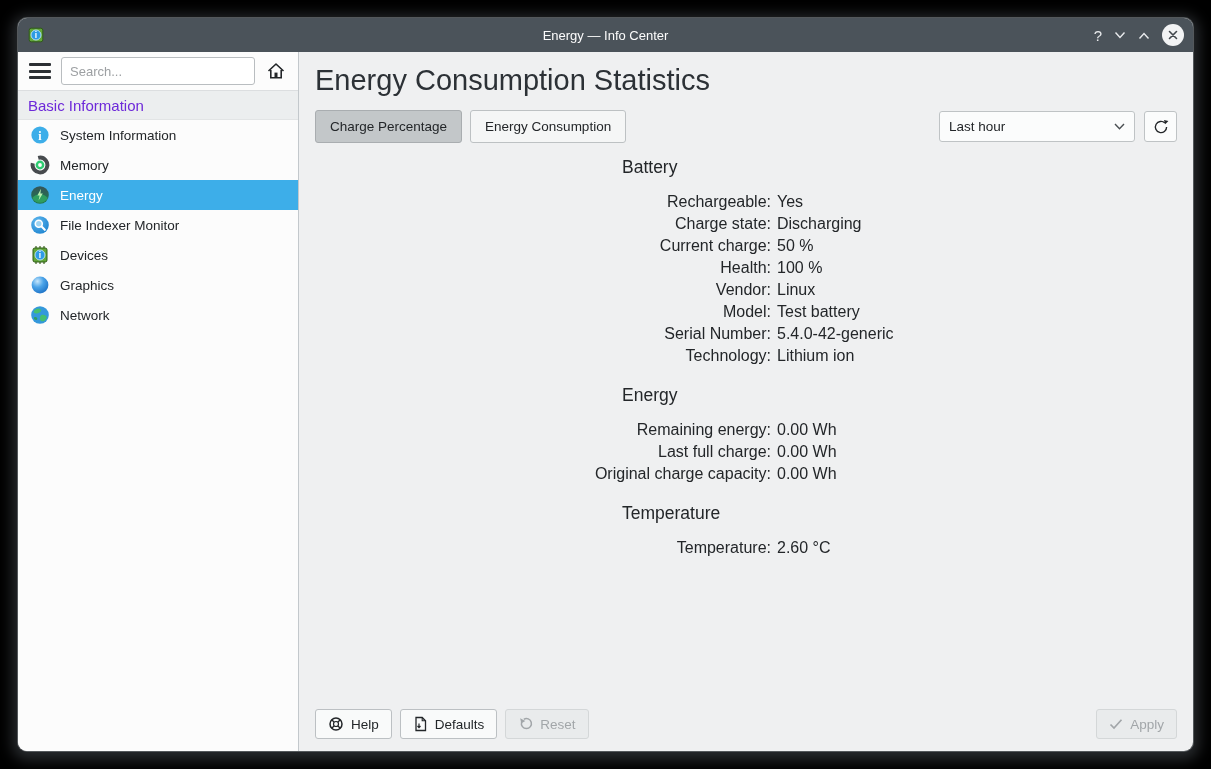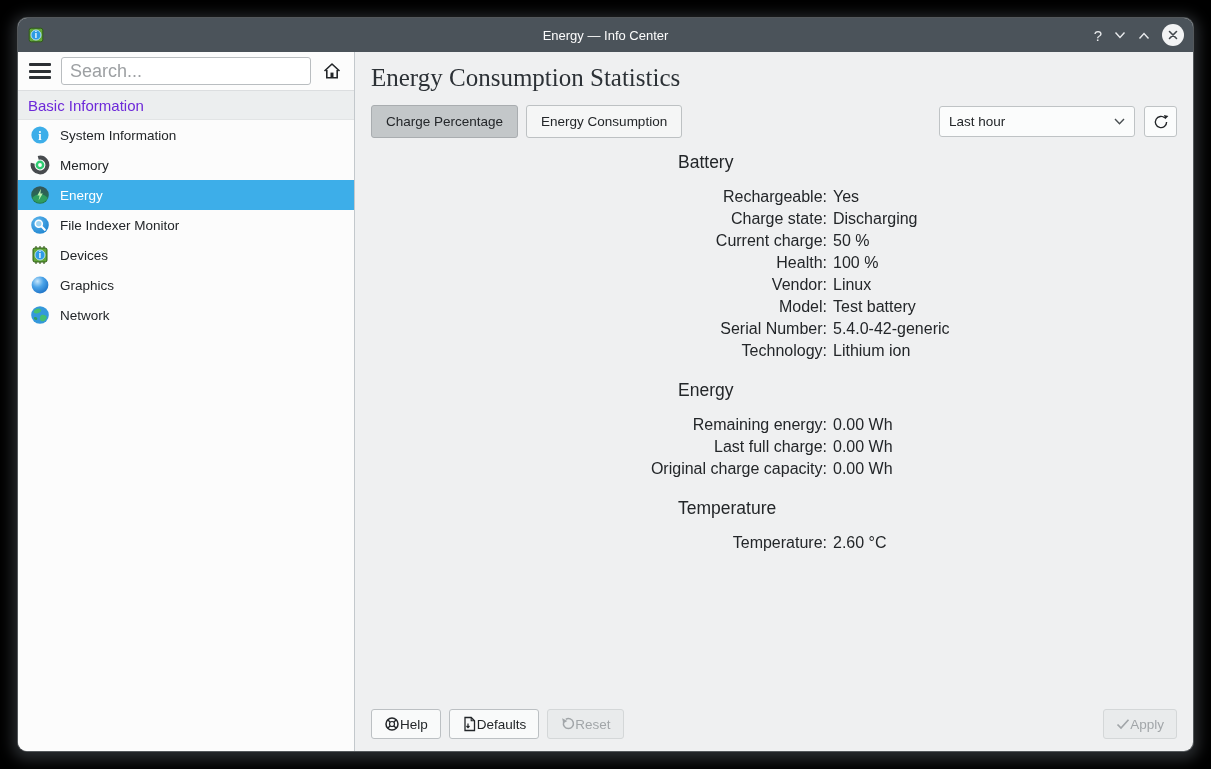--- a/index.html
+++ b/index.html
@@ -17,53 +17,53 @@
   .tb-btn { color:#e8eaec; font-size:15px; line-height:1; display:flex; align-items:center; justify-content:center; }
   .close-btn { width:22px; height:22px; border-radius:50%; background:#f2f3f4; display:flex; align-items:center; justify-content:center; }
 
   
   .window-body { flex:1; display:flex; min-height:0; }
   .sidebar { flex:0 0 272px; background:#fcfcfc; border-right:1px solid #c3c8cc; display:flex; flex-direction:column; }
   .search-row { flex:0 0 39px; display:flex; align-items:center; gap:9px; padding:0 10px; border-bottom:1px solid #dcdee0; }
   .hamburger { width:24px; height:18px; display:flex; flex-direction:column; justify-content:space-between; padding:1px 1px; }
   .hamburger span { display:block; height:3px; background:#2b2f33; border-radius:1px; }
   .search-input { flex:1; height:28px; min-width:0; border:1px solid #b9bdc0; border-radius:3px; background:#fff;
-    padding:0 8px; font-size:18px; color:#232629; font-family:"Liberation Sans", sans-serif; }
+    padding:0 8px; font-size:13px; color:#232629; font-family:"Liberation Sans", sans-serif; }
   .search-input::placeholder { color:#9da0a3; }
   .home-btn { width:24px; height:24px; display:flex; align-items:center; justify-content:center; }
 
   .nav { flex:1; overflow:hidden; }
   .nav-header { height:29px; background:#eceeef; border-bottom:1px solid #e2e4e5; display:flex; align-items:center;
     padding:0 10px; font-size:15px; color:#6d28d9; }
   .nav-item { height:30px; display:flex; align-items:center; gap:10px; padding:0 12px; font-size:13.5px; color:#232629; cursor:pointer; }
   .nav-item .nav-icon { width:20px; height:20px; flex:0 0 20px; }
   .nav-item.selected { background:#3daee9; color:#fff; }
 
   
   .main { flex:1; display:flex; flex-direction:column; min-width:0; padding:8px 16px 12px 16px; }
-  .main-title { font-size:25px; font-weight:400; color:#2c3136; margin:4px 0 13px 0;font-family:Liberation Serif, serif; }
+  .main-title { font-size:29px; font-weight:400; color:#2c3136; margin:4px 0 13px 0; }
   .toolbar { display:flex; align-items:center; flex:0 0 auto; }
   .seg-btn { height:33px; padding:0 14px; margin-right:8px; font-size:13.5px; color:#232629;
     background:#f5f6f6; border:1px solid #bdc1c3; border-radius:3px; cursor:pointer; font-family:"Liberation Sans", sans-serif; }
   .seg-btn.active { background:#c3c7c9; border-color:#a9adb0; }
   .tb-spacer { flex:1; }
   .select { width:196px; height:31px; background:#fbfcfc; border:1px solid #bfc3c5; border-radius:3px;
     display:flex; align-items:center; justify-content:space-between; padding:0 9px; font-size:13.5px; color:#232629; cursor:pointer; }
   .refresh-btn { width:33px; height:31px; margin-left:9px; background:#fbfcfc; border:1px solid #bfc3c5; border-radius:3px;
     display:flex; align-items:center; justify-content:center; cursor:pointer; }
 
   .content { flex:1; overflow:hidden; padding-top:4px; }
   .form-heading { font-size:17.5px; font-weight:400; color:#232629; margin:18px 0 13px 307px; }
   .content > .form-heading:first-child { margin-top:10px; }
   .form-row { height:22px; display:flex; align-items:center; font-size:16px; color:#232629; }
   .form-label { flex:0 0 456px; text-align:right; }
   .form-value { margin-left:6px; white-space:nowrap; }
 
   .footer { flex:0 0 auto; display:flex; align-items:center; margin-top:auto; }
-  .footer-btn { height:30px; display:inline-flex; align-items:center; padding:0 12px; margin-right:8px;
+  .footer-btn { height:30px; display:inline-flex; align-items:center; gap:7px; padding:0 12px; margin-right:8px;
     background:#f9fafa; border:1px solid #bcc0c3; border-radius:3px; font-size:13.5px; color:#232629;
     cursor:pointer; font-family:"Liberation Sans", sans-serif; }
   .footer-btn.disabled { background:#e9ebec; border-color:#d4d7d8; color:#a2a6a9; cursor:default; }
   .footer-btn.apply { margin-left:auto; margin-right:0; }
 </style>
 </head>
 <body>
 
 <div class="window">
 

